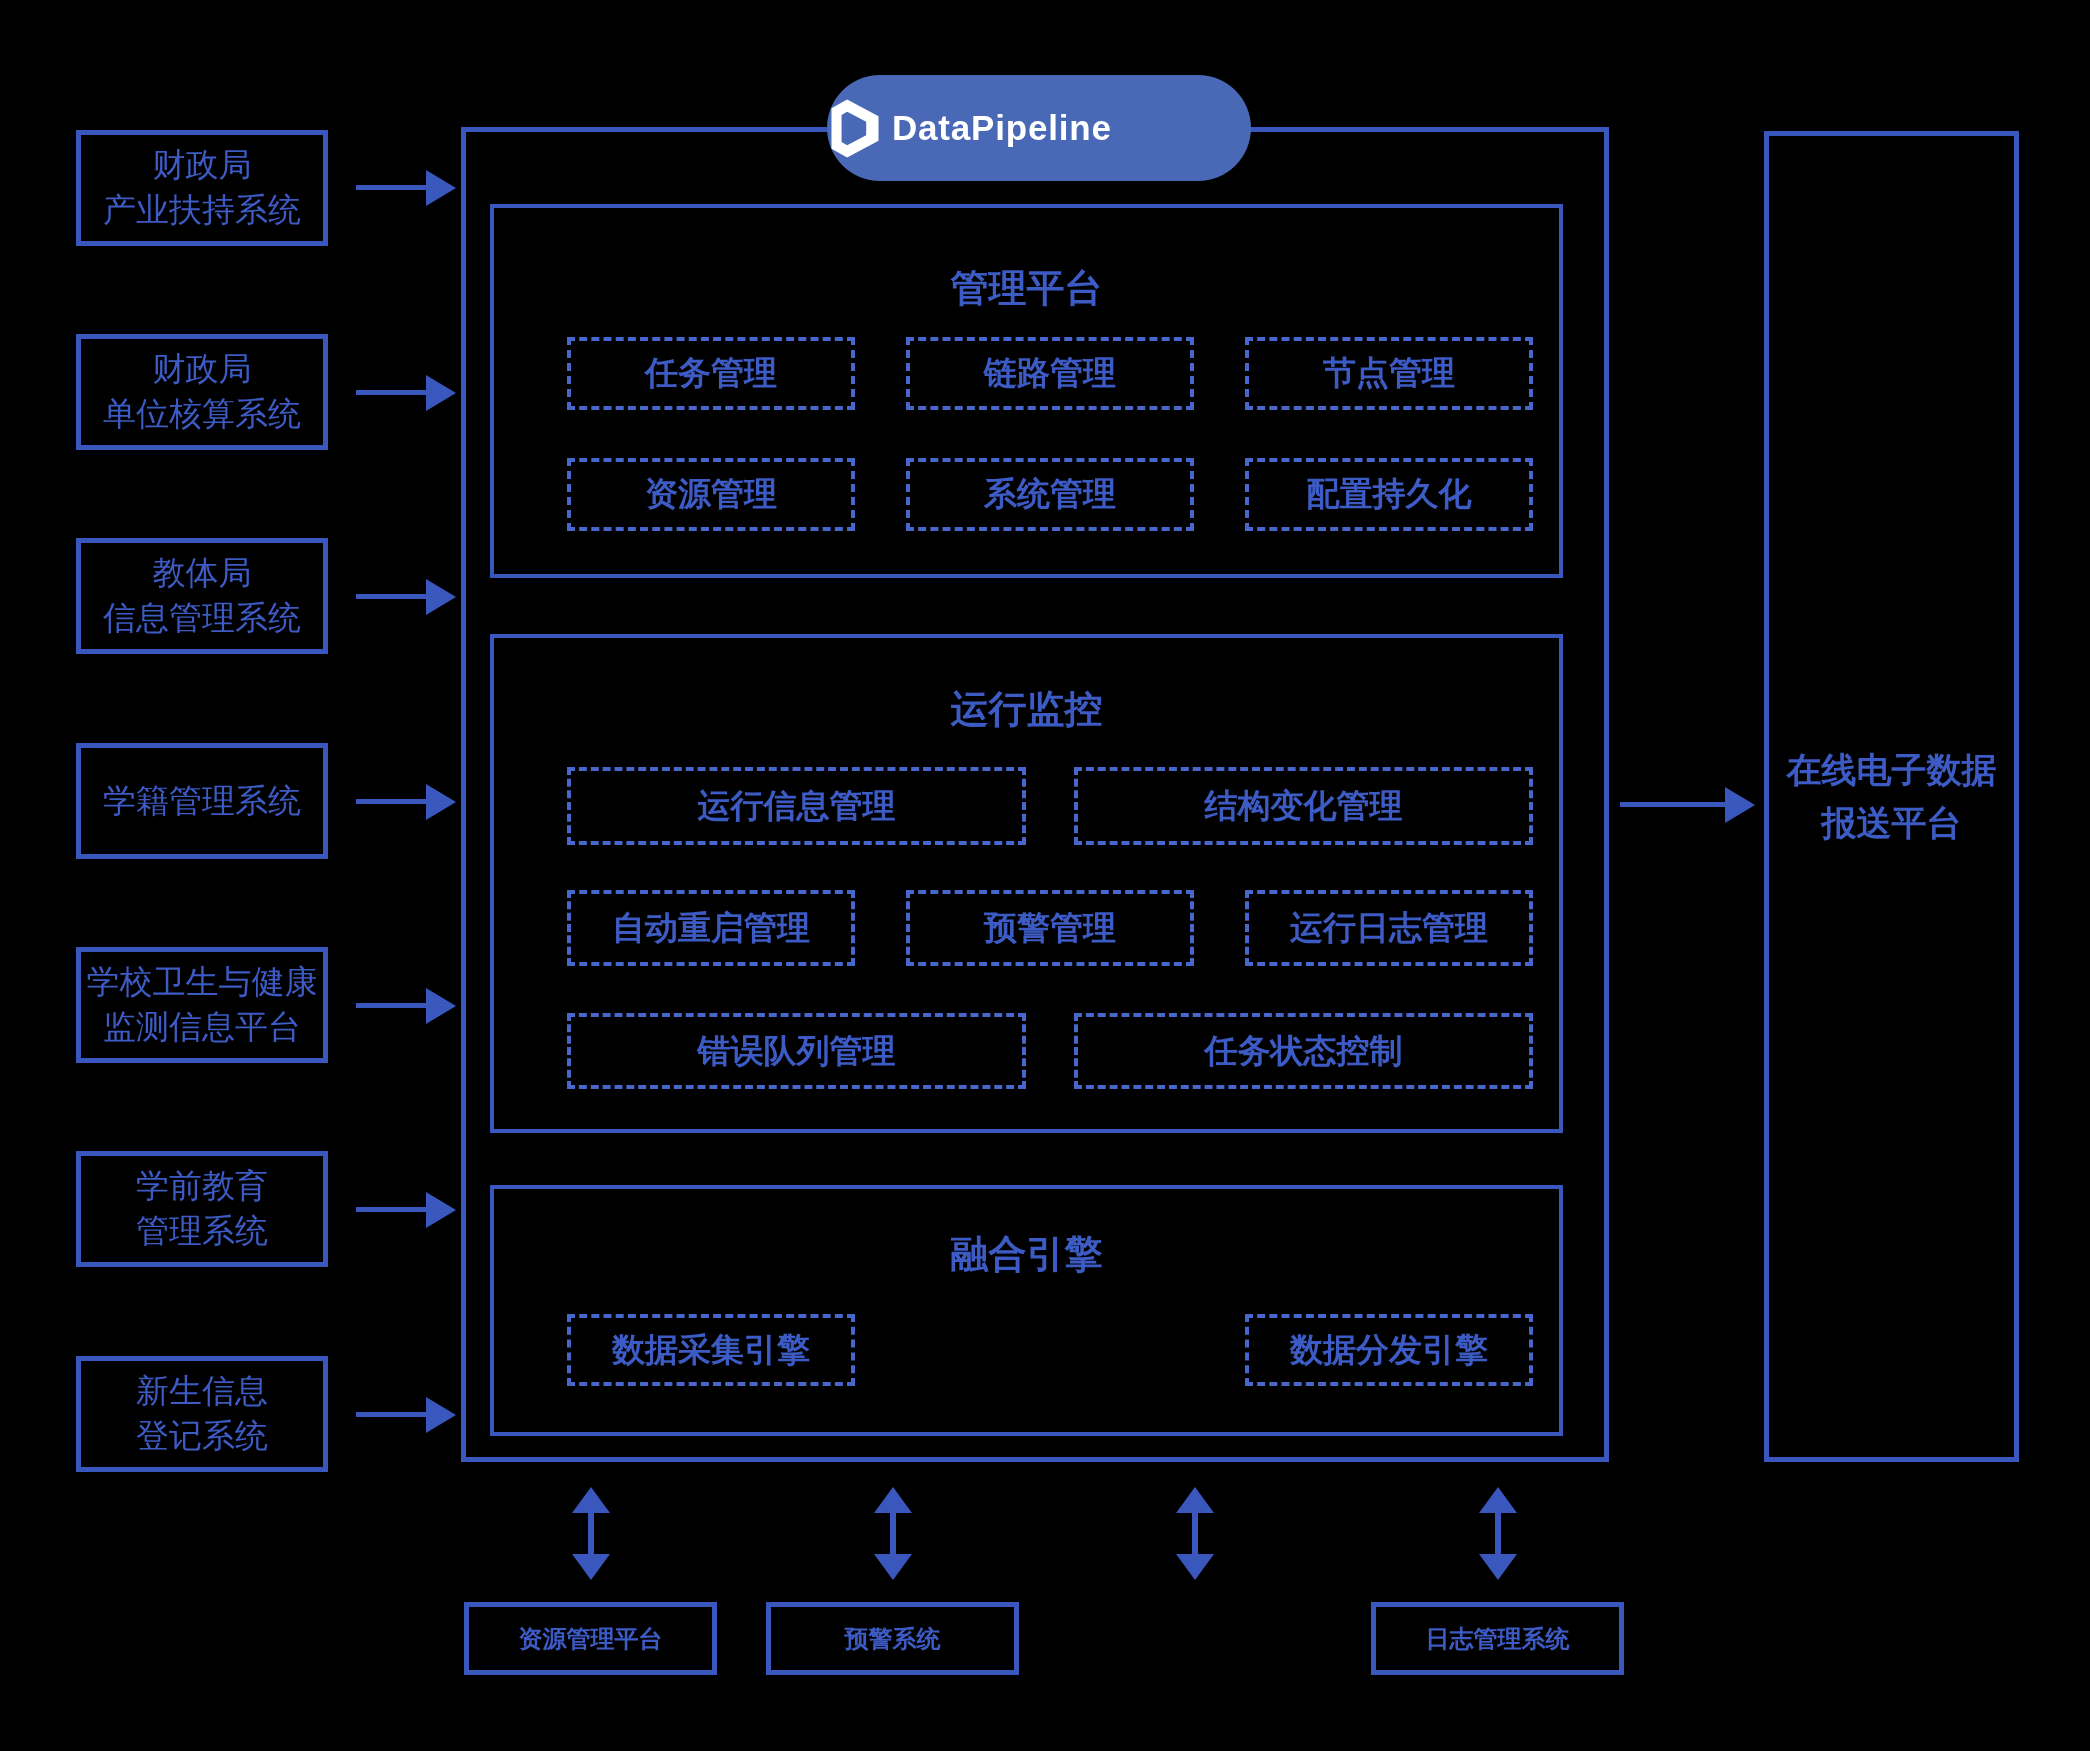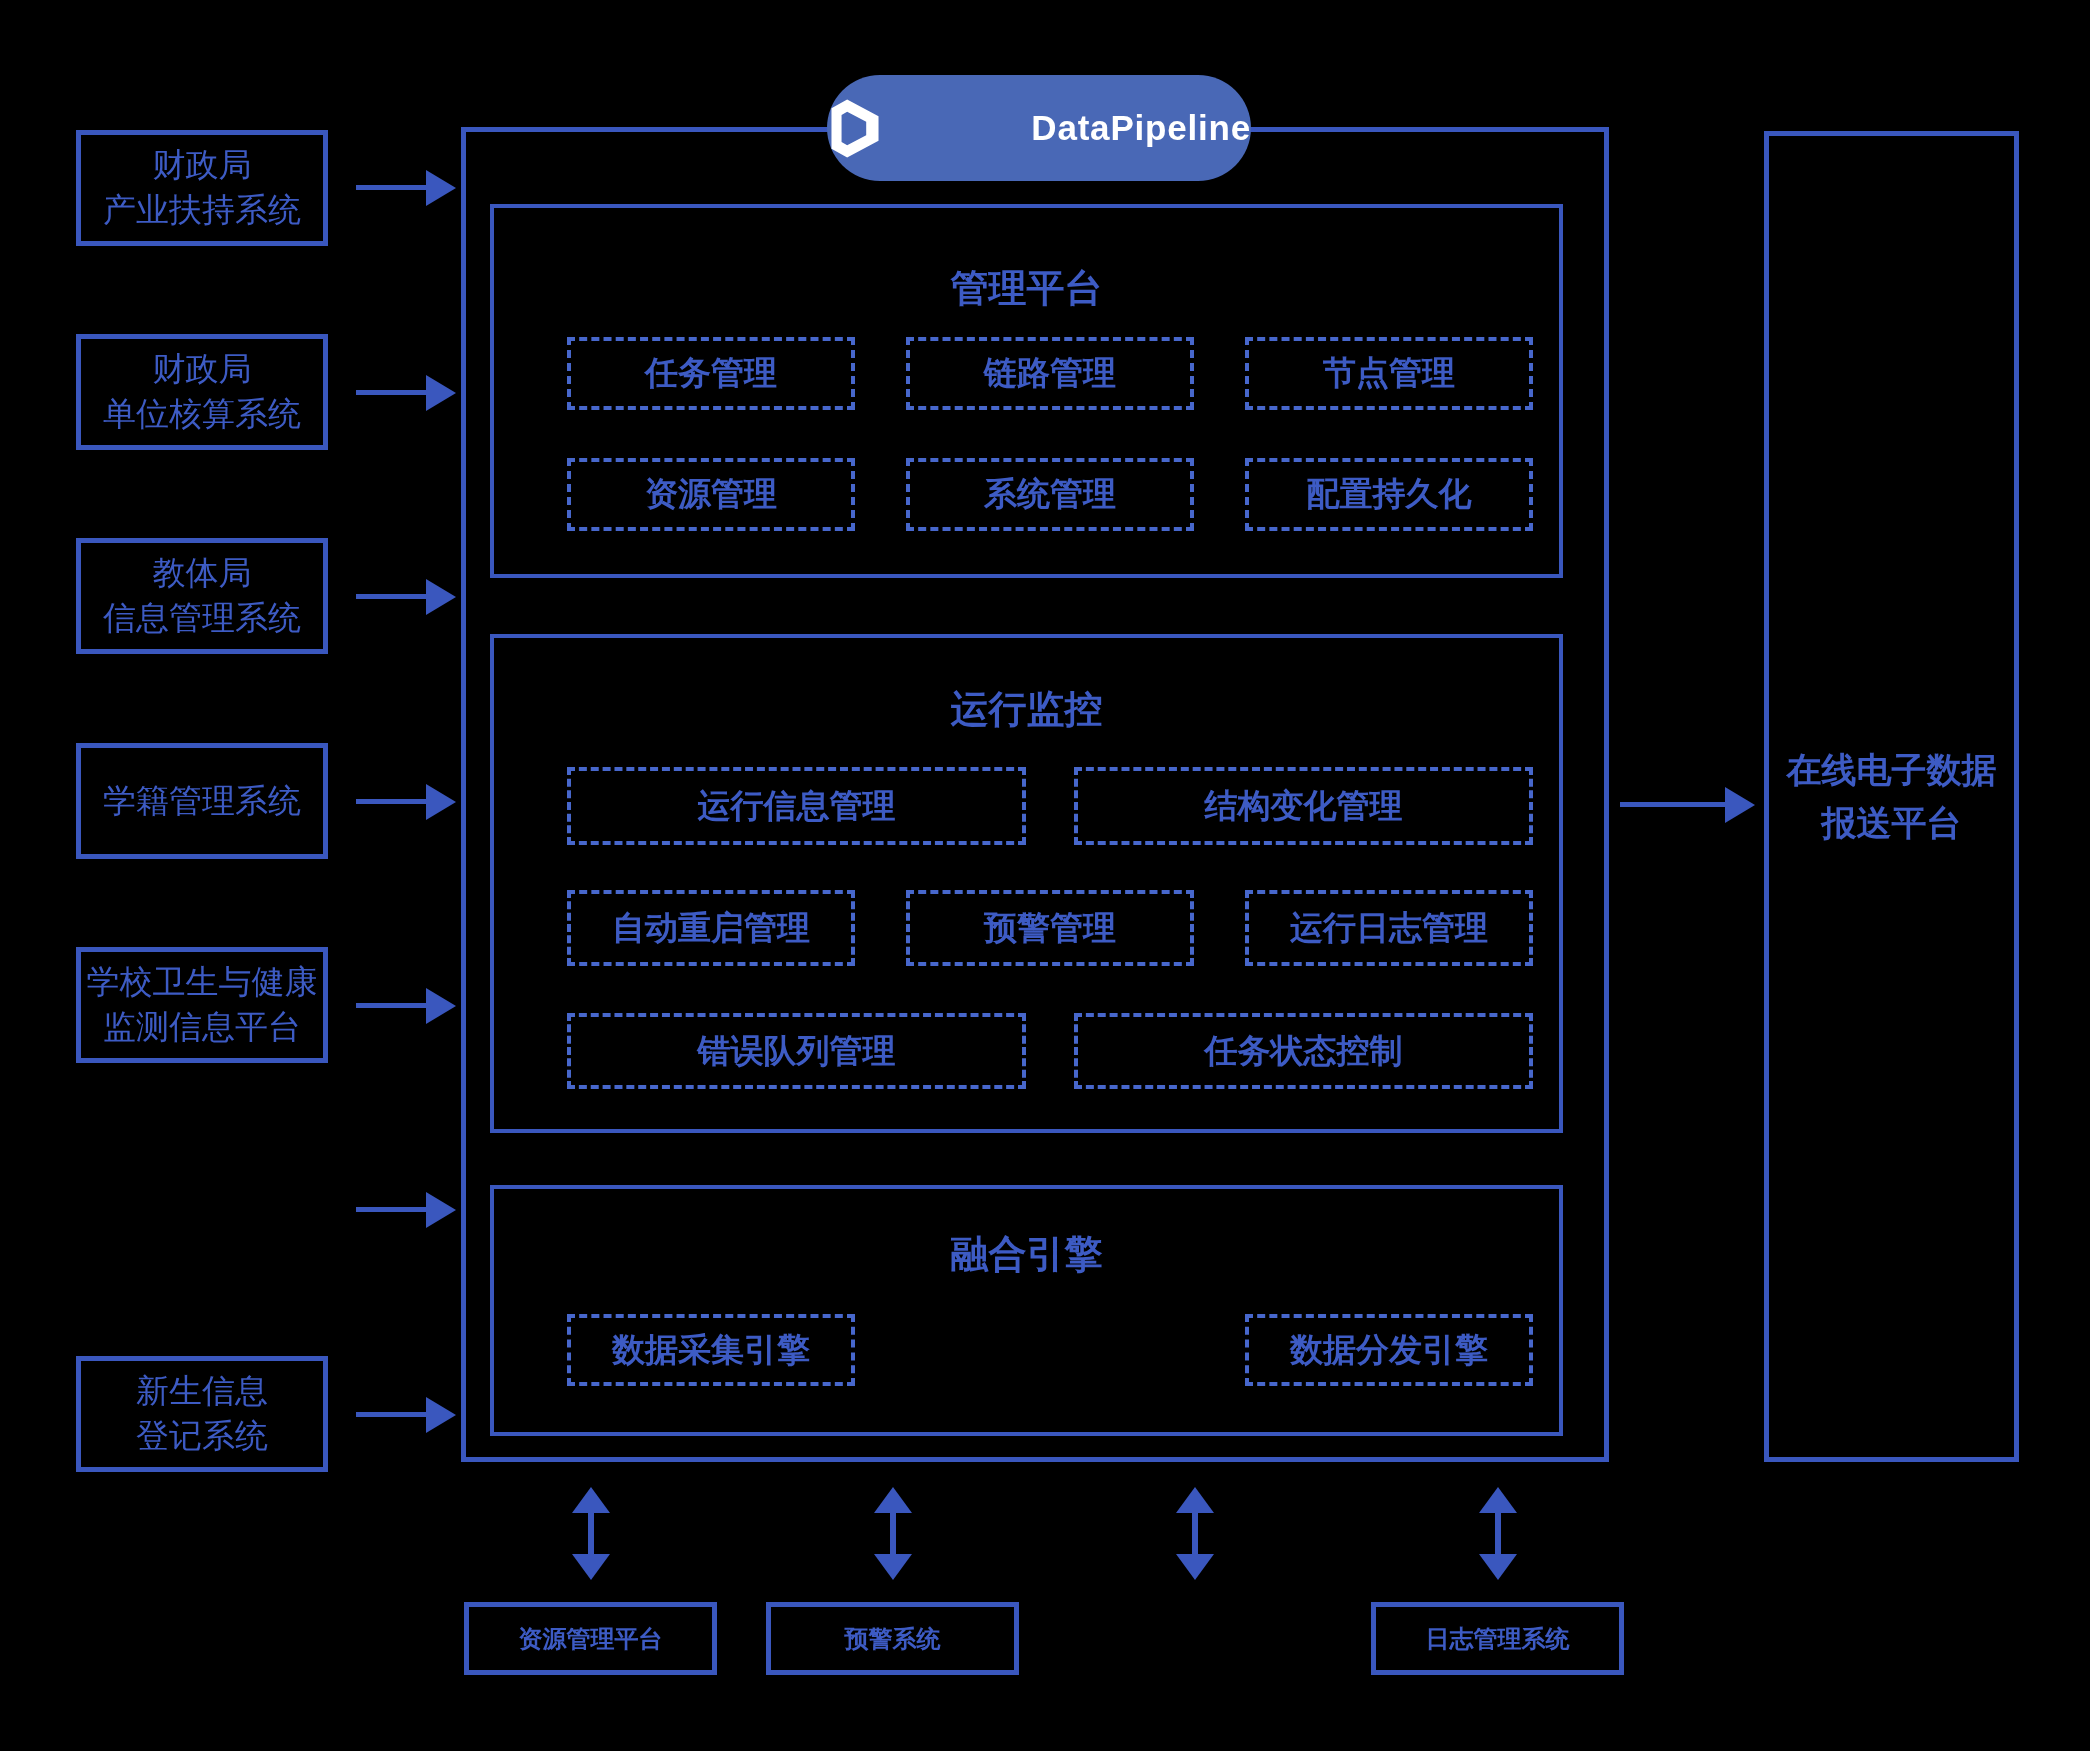--- a/index.html
+++ b/index.html
@@ -24,21 +24,21 @@
   .h-arrow{position:absolute;left:356px;width:100px;height:37px;display:flex;align-items:center;}
   .h-arrow .shaft{flex:1;height:5.8px;background:var(--line);}
   .h-arrow .head{width:0;height:0;border-left:30px solid var(--line);
     border-top:18.3px solid transparent;border-bottom:18.3px solid transparent;}
   .h-arrow.right-link{left:1620px;width:135px;}
   
   .main-box{position:absolute;left:461px;top:127px;width:1148px;height:1335px;
     border:5.8px solid var(--line);box-sizing:border-box;}
   
   .pill{position:absolute;left:827px;top:75px;width:424px;height:106px;background:var(--pill);
-    border-radius:53px;display:flex;align-items:center;justify-content:space-between;gap:18px;z-index:2;}
+    border-radius:53px;display:flex;align-items:center;justify-content:flex-start;gap:9px;z-index:2;}
   .pill .logo-text{color:#fff;font-size:35px;font-weight:600;letter-spacing:0.8px;}
   .pill svg{width:56px;height:61px;display:block;}
   
   .section{position:absolute;left:490px;width:1073px;border:4.2px solid var(--line);box-sizing:border-box;}
   .sec-title{position:absolute;left:490px;width:1073px;text-align:center;
     color:var(--text);font-size:38px;font-weight:600;z-index:1;}
   
   .dbox{position:absolute;border:4.2px dashed var(--dash);box-sizing:border-box;
     display:flex;align-items:center;justify-content:center;text-align:center;
     color:var(--text);font-size:33px;font-weight:600;z-index:1;}
@@ -67,20 +67,22 @@
 
   <div class="lbox" style="top:130px">财政局
 产业扶持系统</div>
   <div class="lbox" style="top:334px">财政局
 单位核算系统</div>
   <div class="lbox" style="top:538px">教体局
 信息管理系统</div>
   <div class="lbox" style="top:743px">学籍管理系统</div>
   <div class="lbox" style="top:947px">学校卫生与健康
 监测信息平台</div>
+  <div class="lbox" style="top:1151px">学前教育
+管理系统</div>
   <div class="lbox" style="top:1356px">新生信息
 登记系统</div>
 
   <div class="h-arrow" style="top:169px">
       <i class="shaft"></i>
       <i class="head"></i>
     </div>
   <div class="h-arrow" style="top:374px">
       <i class="shaft"></i>
       <i class="head"></i>

